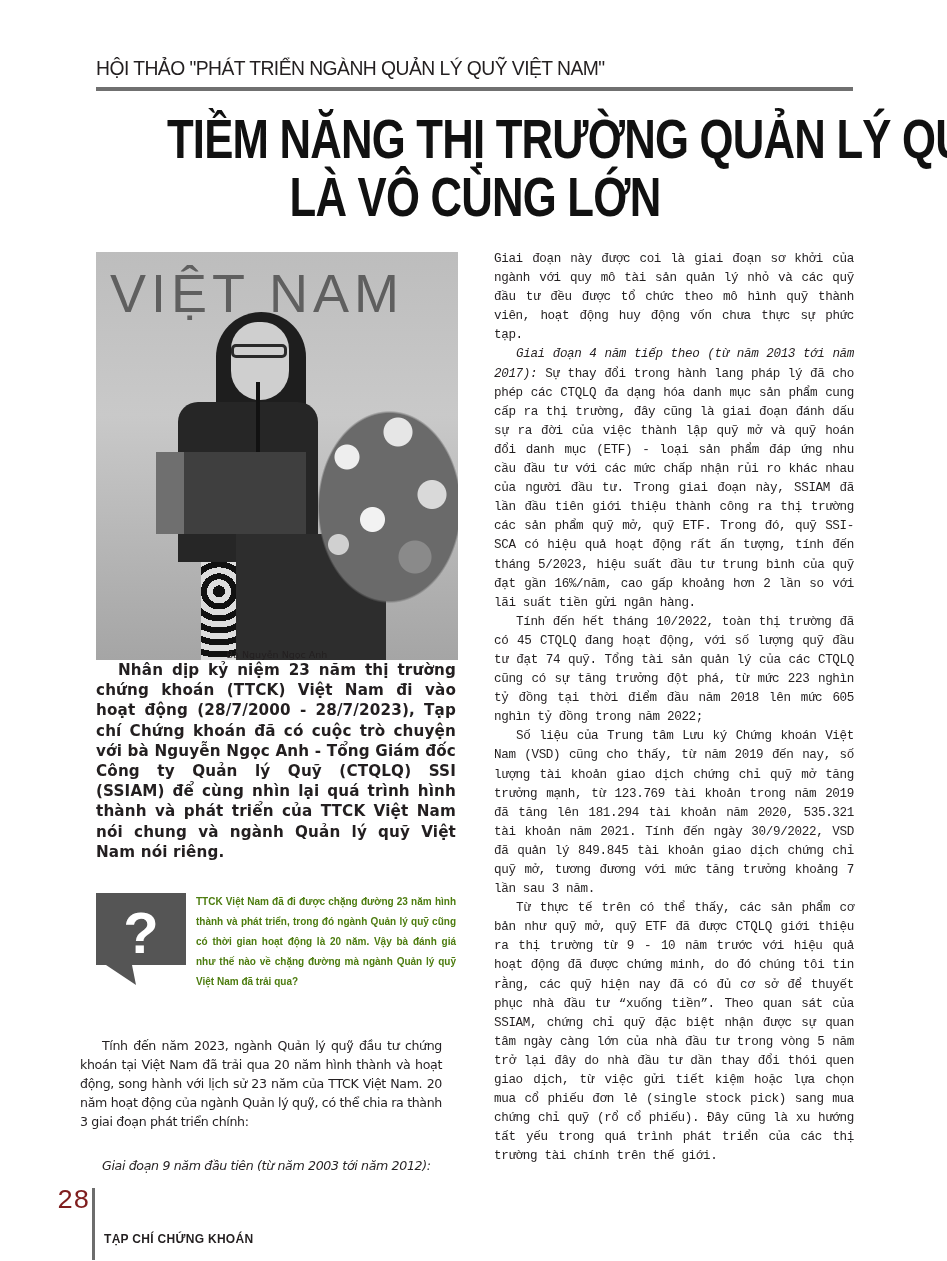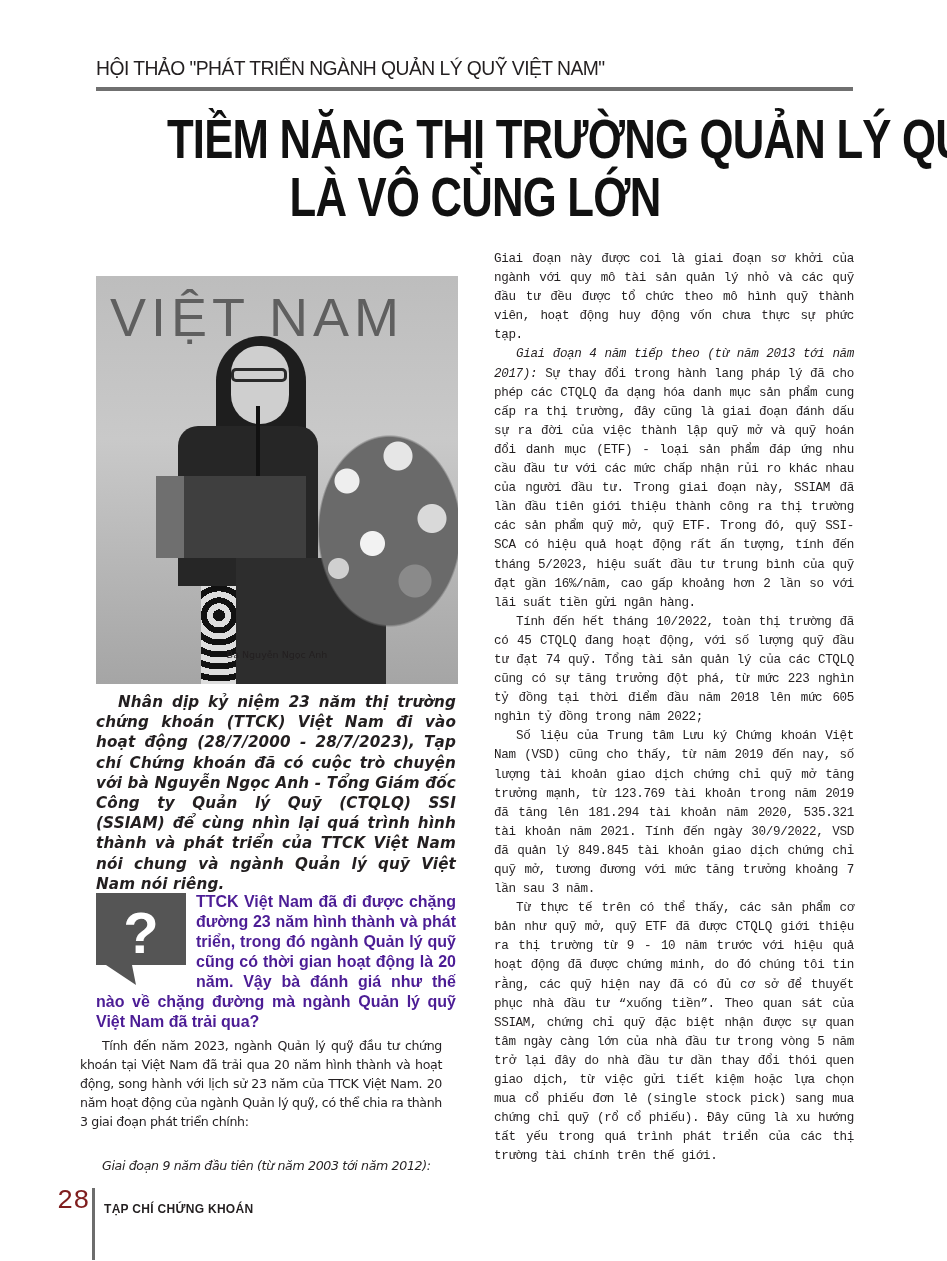--- a/index.html
+++ b/index.html
@@ -22,21 +22,20 @@
   .headline .line {
     display: block; font-size: 56px; line-height: 58px; letter-spacing: -1px;
     transform: scaleX(0.78); transform-origin: center top; white-space: nowrap;
   }
 
   
   .photo {
     position: absolute; left: 96px; top: 252px; width: 362px; height: 408px;
     background: linear-gradient(180deg, #bdbdbd 0%, #c9c9c9 40%, #a5a5a5 100%);
     overflow: hidden;
-    margin-top: 24px;
   }
   .photo .bg-text {
     position: absolute; left: 14px; top: 10px; font-family: "Liberation Sans", sans-serif;
     font-size: 54px; color: #5f5f5f; letter-spacing: 5px; font-weight: normal;
   }
   .photo .hair {
     position: absolute; left: 120px; top: 60px; width: 90px; height: 200px;
     background: #1e1e1e; border-radius: 45px 45px 10px 10px;
   }
   .photo .face {
@@ -77,52 +76,51 @@
   .photo .mic {
     position: absolute; left: 160px; top: 130px; width: 4px; height: 75px; background: #111;
   }
 
   .caption {
     position: absolute; left: 96px; top: 649px; width: 362px; text-align: center;
     font-family: "DejaVu Sans", sans-serif; font-size: 9.5px; color: #231f20;
   }
 
   .lead {
-    position: absolute; left: 96px; top: 692px; width: 360px;
+    position: absolute; left: 96px; top: 660px; width: 360px;
     font-family: "DejaVu Sans", sans-serif; font-weight: bold; font-size: 15.2px;
     line-height: 20.2px; text-align: justify; text-indent: 22px; color: #231f20;
     letter-spacing: 0.15px;
-    font-style: italic;
   }
 
   .question-block { position: absolute; left: 96px; top: 892px; width: 360px; }
   .q-icon { float: left; width: 90px; height: 94px; margin-right: 10px; margin-top: 1px; position: relative; }
   .q-icon svg { display: block; }
   .question {
-    font-family: "Liberation Sans", sans-serif; font-weight: bold; font-size: 16px;
-    line-height: 20px; text-align: justify; color: #4c1d95;
+    font-family: "Liberation Sans", sans-serif; font-weight: bold; font-size: 10px;
+    line-height: 20px; text-align: justify; color: #4d7c0f;
   }
 
   .body-text {
     font-family: "DejaVu Sans", sans-serif; font-size: 12.6px; line-height: 19.1px;
     text-align: justify; color: #231f20; letter-spacing: -0.35px;
   }
   .body-text p { text-indent: 22px; }
   .body-text p.it { font-style: italic; margin-top: 25px; }
 
   .col-left-body { position: absolute; left: 80px; top: 1036px; width: 362px; }
   .col-right { position: absolute; left: 494px; top: 250px; width: 360px; font-family: Liberation Mono, monospace; }
 
   .footer-num {
     position: absolute; left: 57px; top: 1186px; font-family: Liberation Mono, monospace;
     font-size: 27px; color: #7f1d1d;
   }
   .footer-bar { position: absolute; left: 92px; top: 1188px; width: 3px; height: 72px; background: #6d6d6d; }
   .footer-title {
-    position: absolute; left: 104px; top: 1202px; font-family: "Liberation Sans", sans-serif;
+    position: absolute; left: 104px; top: 1232px; font-family: "Liberation Sans", sans-serif;
     font-weight: bold; font-size: 12px; letter-spacing: 0.3px; color: #231f20;
   }
 </style>
 </head>
 <body>
 
 <div class="kicker">HỘI THẢO "PHÁT TRIỂN NGÀNH QUẢN LÝ QUỸ VIỆT NAM"</div>
 <div class="rule"></div>
 
 <h1 class="headline">

